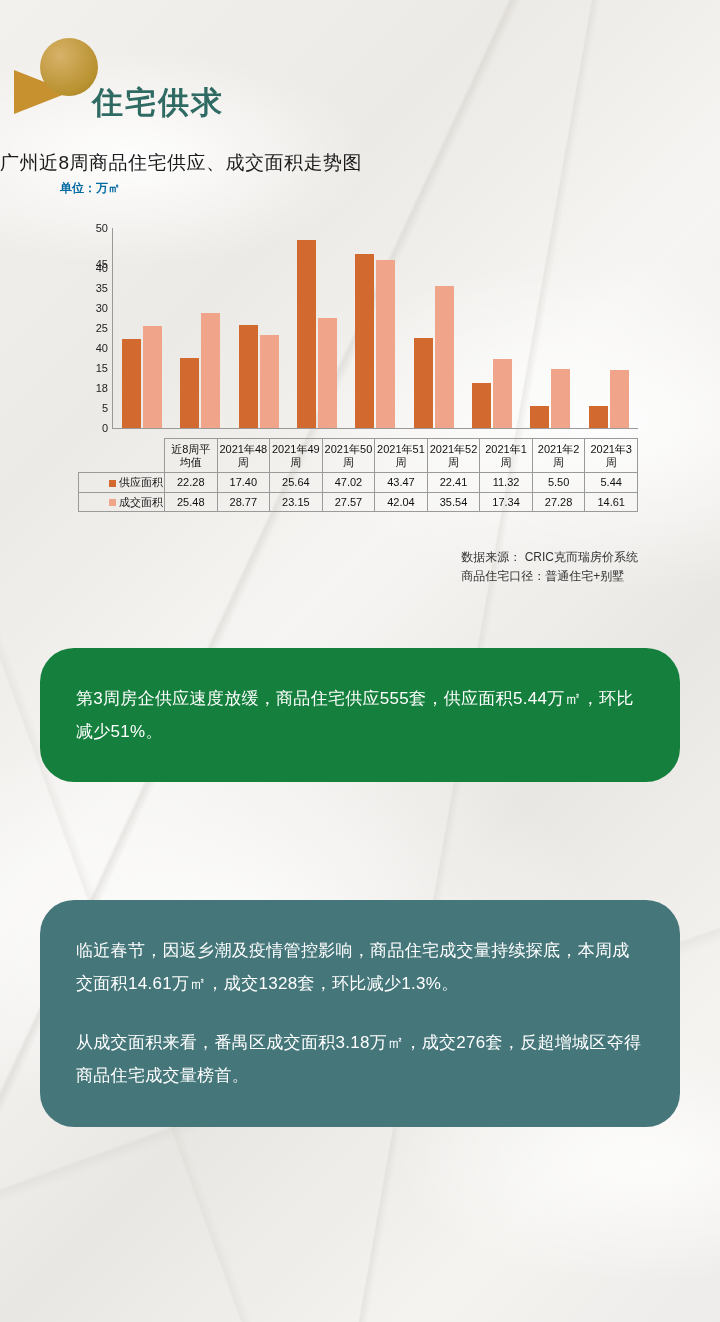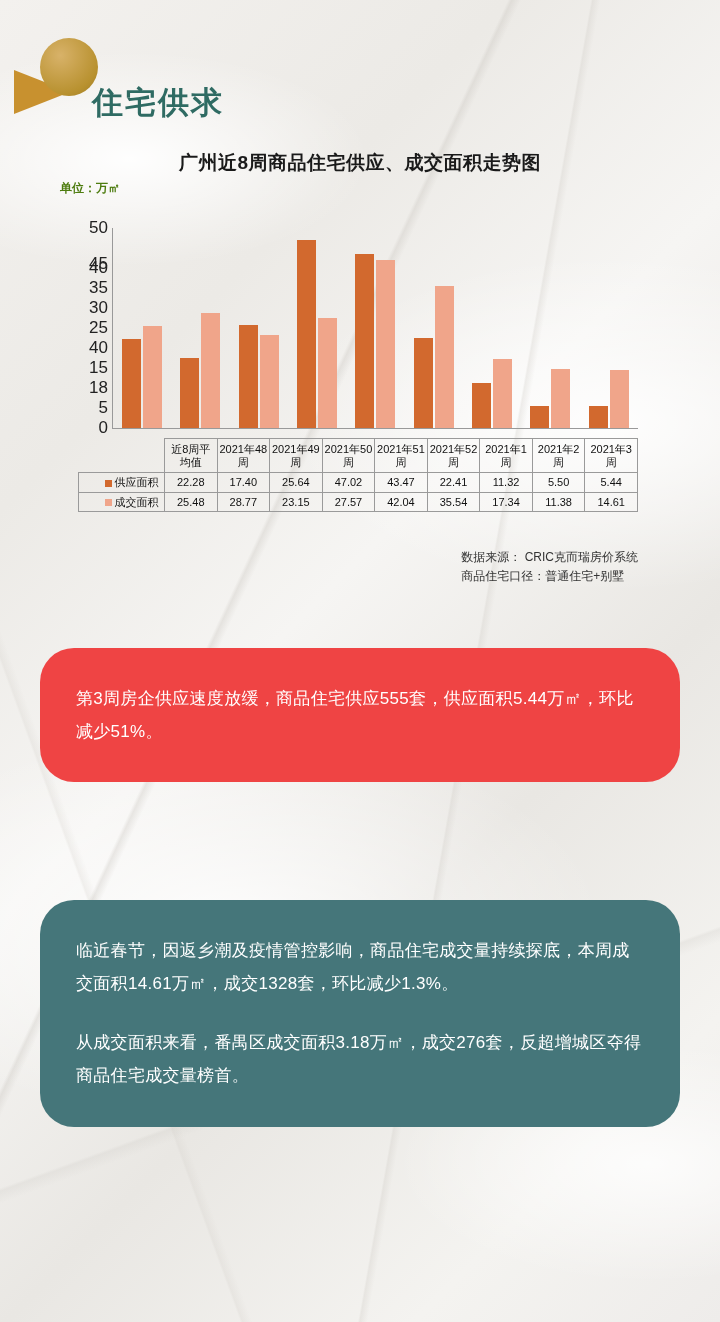--- a/index.html
+++ b/index.html
@@ -46,70 +46,70 @@
     background: radial-gradient(circle at 35% 30%, #d8b269, #b8912f 70%, #9c7a27);
   }
   .header-title {
     position:absolute; left:92px; top:62px;
     font-size: 31px; font-weight: bold; color:#2f6b63; letter-spacing:2px;
   }
 
   
   .chart-wrap { position:absolute; left:0; top:150px; width:720px; }
   .chart-title {
-    text-align:center; font-size:19px; font-weight:bold; color:#1a1a1a;
+    font-size:19px; font-weight:normal; color:#1a1a1a;
     letter-spacing:0.5px;
   }
-  .unit { position:absolute; left:60px; top:30px; font-size:12px; color:#4d7c0f; font-weight:bold;}
+  .unit { position:absolute; left:60px; top:30px; font-size:12px; color:#0369a1; font-weight:bold;}
 
   .plot-area {
     position:absolute; left:78px; top:78px; width:560px; height:210px;
   }
   .y-axis {
     position:absolute; left:0; top:0; width:34px; height:200px;
   }
   .y-tick {
-    position:absolute; right:4px; font-size:17px; color:#222; transform: translateY(-50%);
+    position:absolute; right:4px; font-size:11px; color:#222; transform: translateY(-50%);
   }
   .axis-line-v { position:absolute; left:34px; top:0; width:1px; height:200px; background:#999; }
   .axis-line-h { position:absolute; left:34px; top:200px; width:526px; height:1px; background:#999; }
 
   .bars {
     position:absolute; left:35px; top:0; width:525px; height:200px;
     display:flex; align-items:flex-end;
   }
   .group { flex:1; height:100%; display:flex; align-items:flex-end; justify-content:center; gap:2px; }
   .bar { width:19px; }
   .bar.supply { background:#d2692e; }
   .bar.deal { background:#f0a58a; }
 
   
   .tbl { position:absolute; left:78px; top:288px; width:560px; font-size:11px; color:#111; }
   .tbl table { border-collapse: collapse; width:100%; table-layout: fixed; }
   .tbl td { border:1px solid #9a9a9a; text-align:center; padding:3px 1px; line-height:1.15; }
-  .tbl td.head { width:86px; text-align:center; padding-left:21px; white-space:nowrap; }
+  .tbl td.head { width:86px; text-align:right; padding-left:21px; white-space:nowrap; }
   .tbl tr.cat td { height:34px; font-size:11px; }
   .swatch { display:inline-block; width:7px; height:7px; margin-right:3px; vertical-align:middle; }
   .sw-supply { background:#d2692e; }
   .sw-deal { background:#f0a58a; }
 
   .source {
     position:absolute; right:82px; top:398px; text-align:left;
     font-size:12px; color:#333; line-height:1.6;
   }
 
   
   .box {
     position:absolute; left:40px; width:640px; border-radius:34px;
     padding:34px 36px; color:#fff; font-size:17px; line-height:1.95;
     letter-spacing:0.3px;
   }
   .box p { margin:0 0 26px 0; }
   .box p:last-child { margin-bottom:0; }
-  .box-orange { top:648px; background:#ef4444; }
+  .box-orange { top:648px; background:#15803d; }
   .box-teal   { top:900px; background:#45767a; }
 </style>
 </head>
 <body>
 
 <div class="bg"></div>
 
 <div class="page">
 
   <div class="header">
@@ -207,21 +207,21 @@
             </tr>
             <tr>
               <td class="head"><span class="swatch sw-deal"></span>成交面积</td>
               <td>25.48</td>
               <td>28.77</td>
               <td>23.15</td>
               <td>27.57</td>
               <td>42.04</td>
               <td>35.54</td>
               <td>17.34</td>
-              <td>11.38</td>
+              <td>27.28</td>
               <td>14.61</td>
             </tr>
           </tbody>
       </table>
     </div>
 
     <div class="source" id="source">
         <div>数据来源： CRIC克而瑞房价系统</div>
         <div>商品住宅口径：普通住宅+别墅</div>
       </div>

